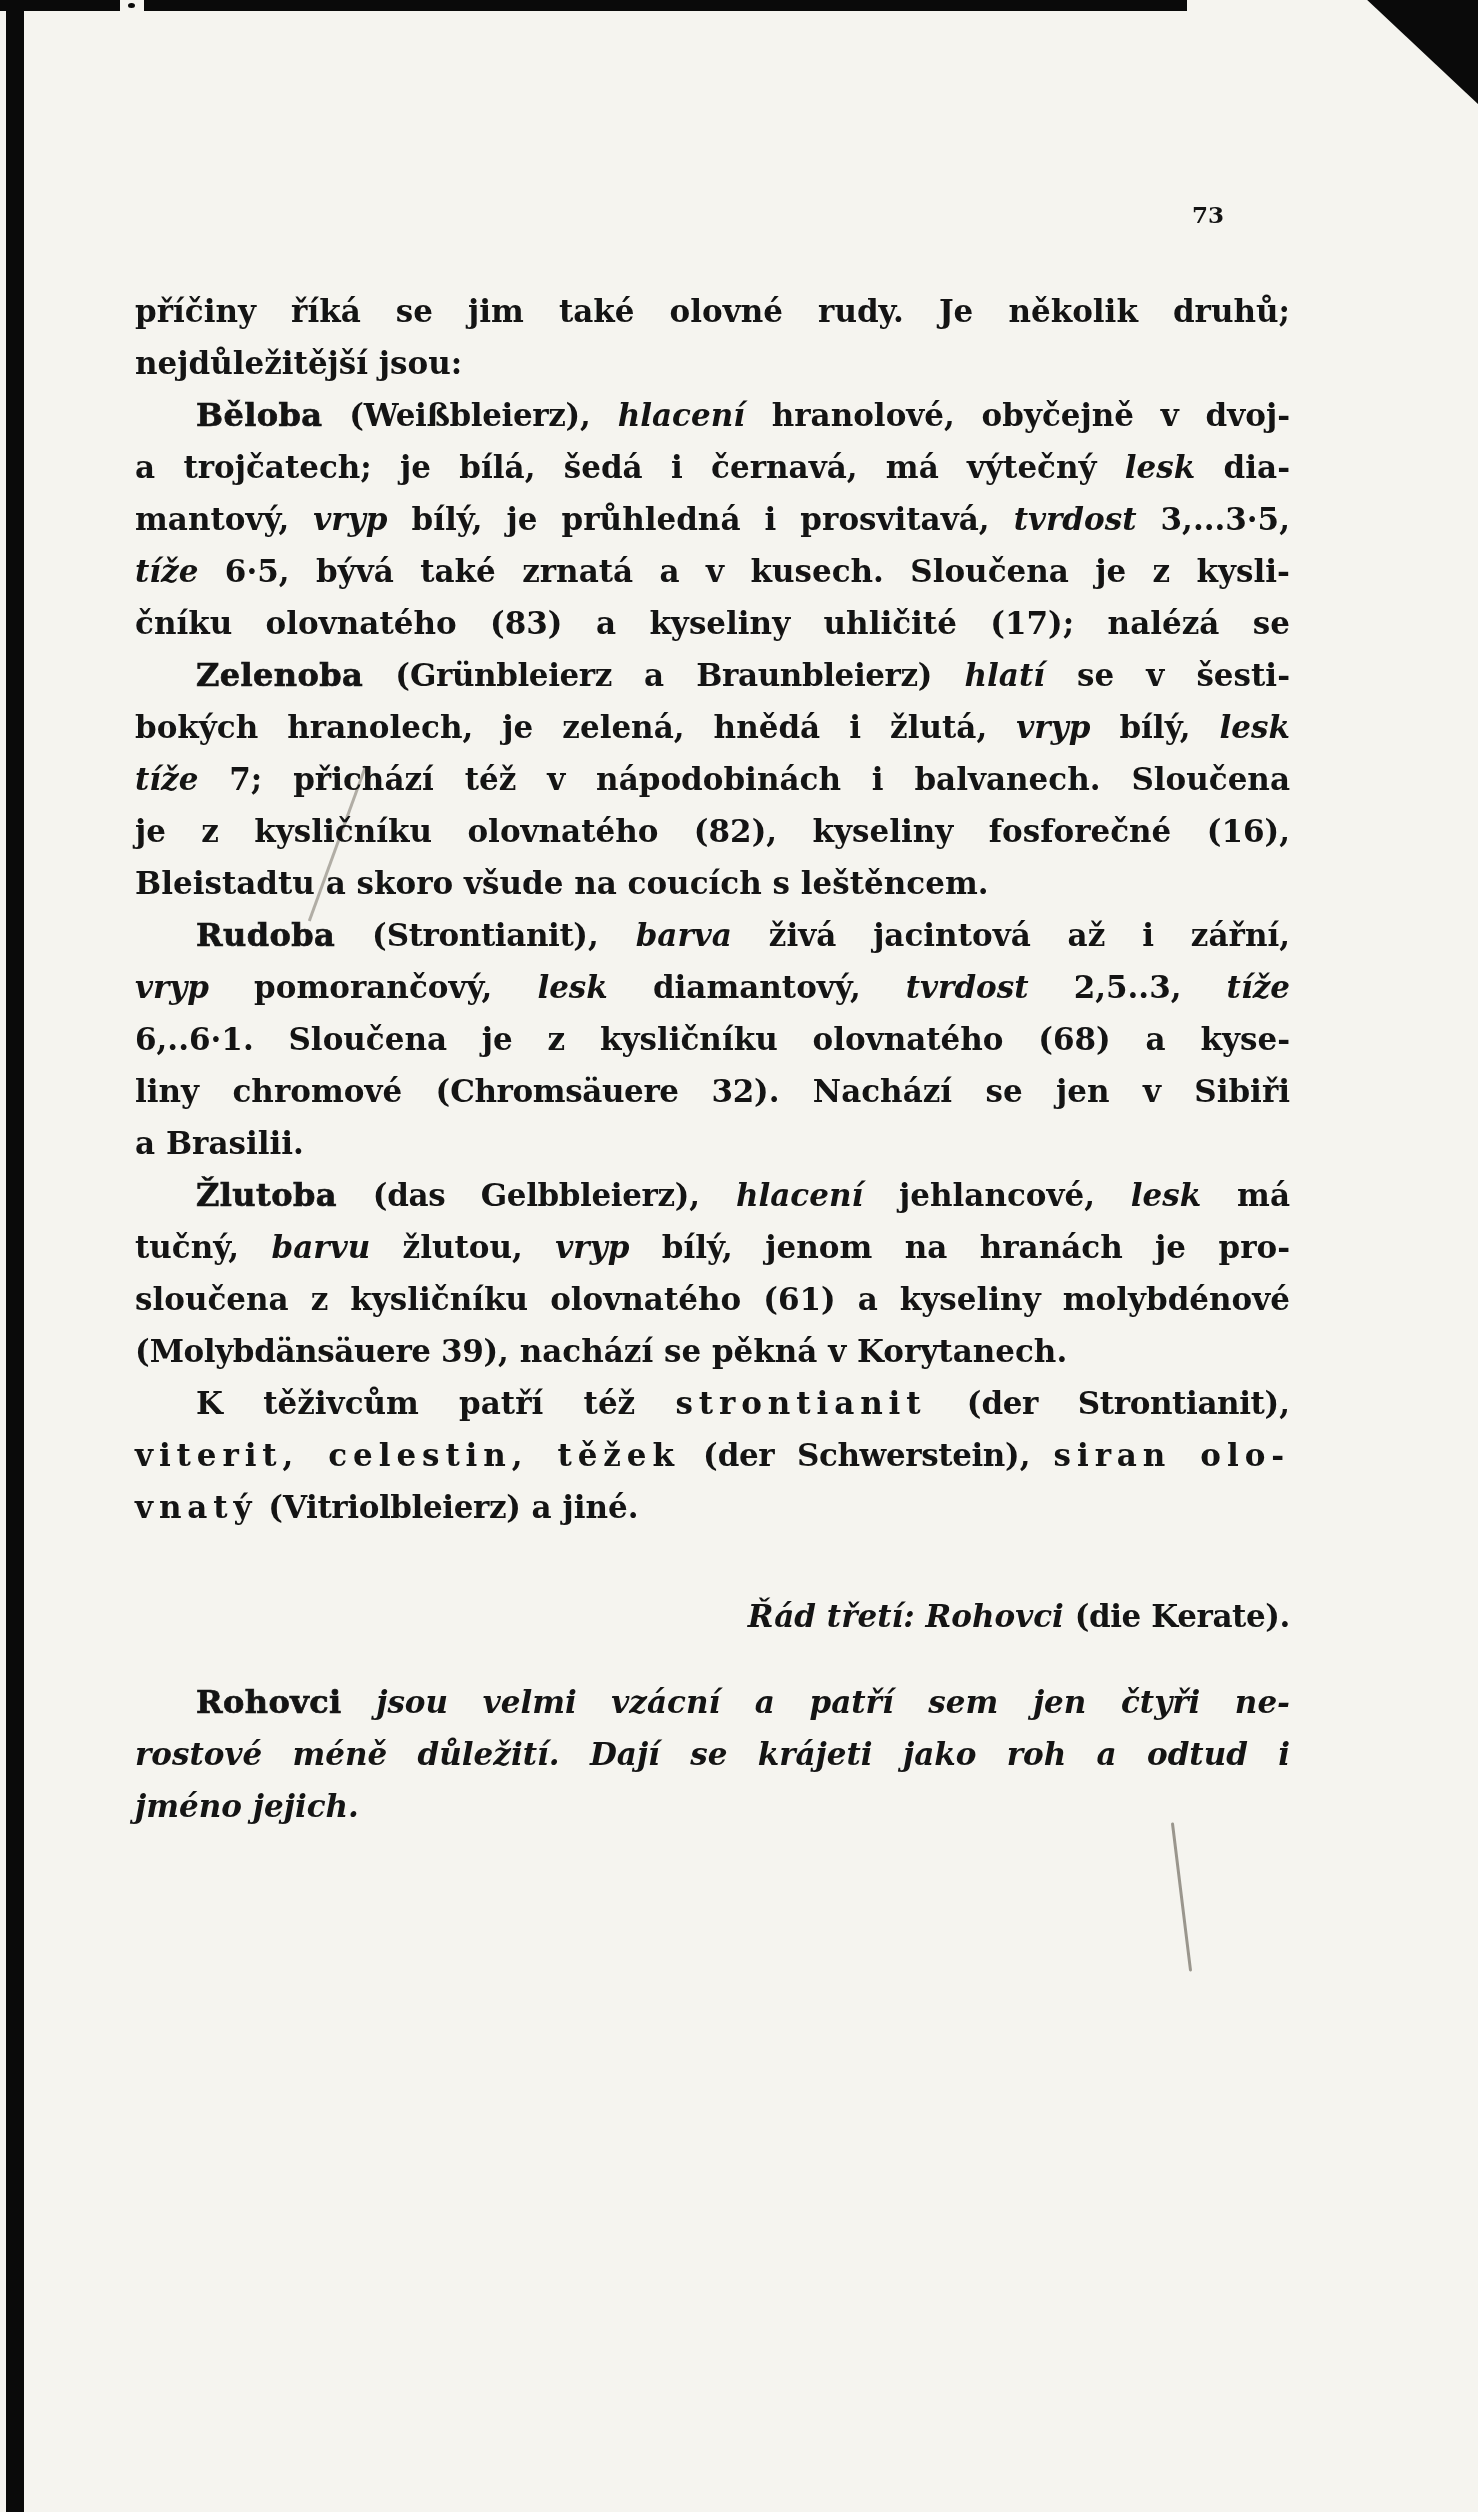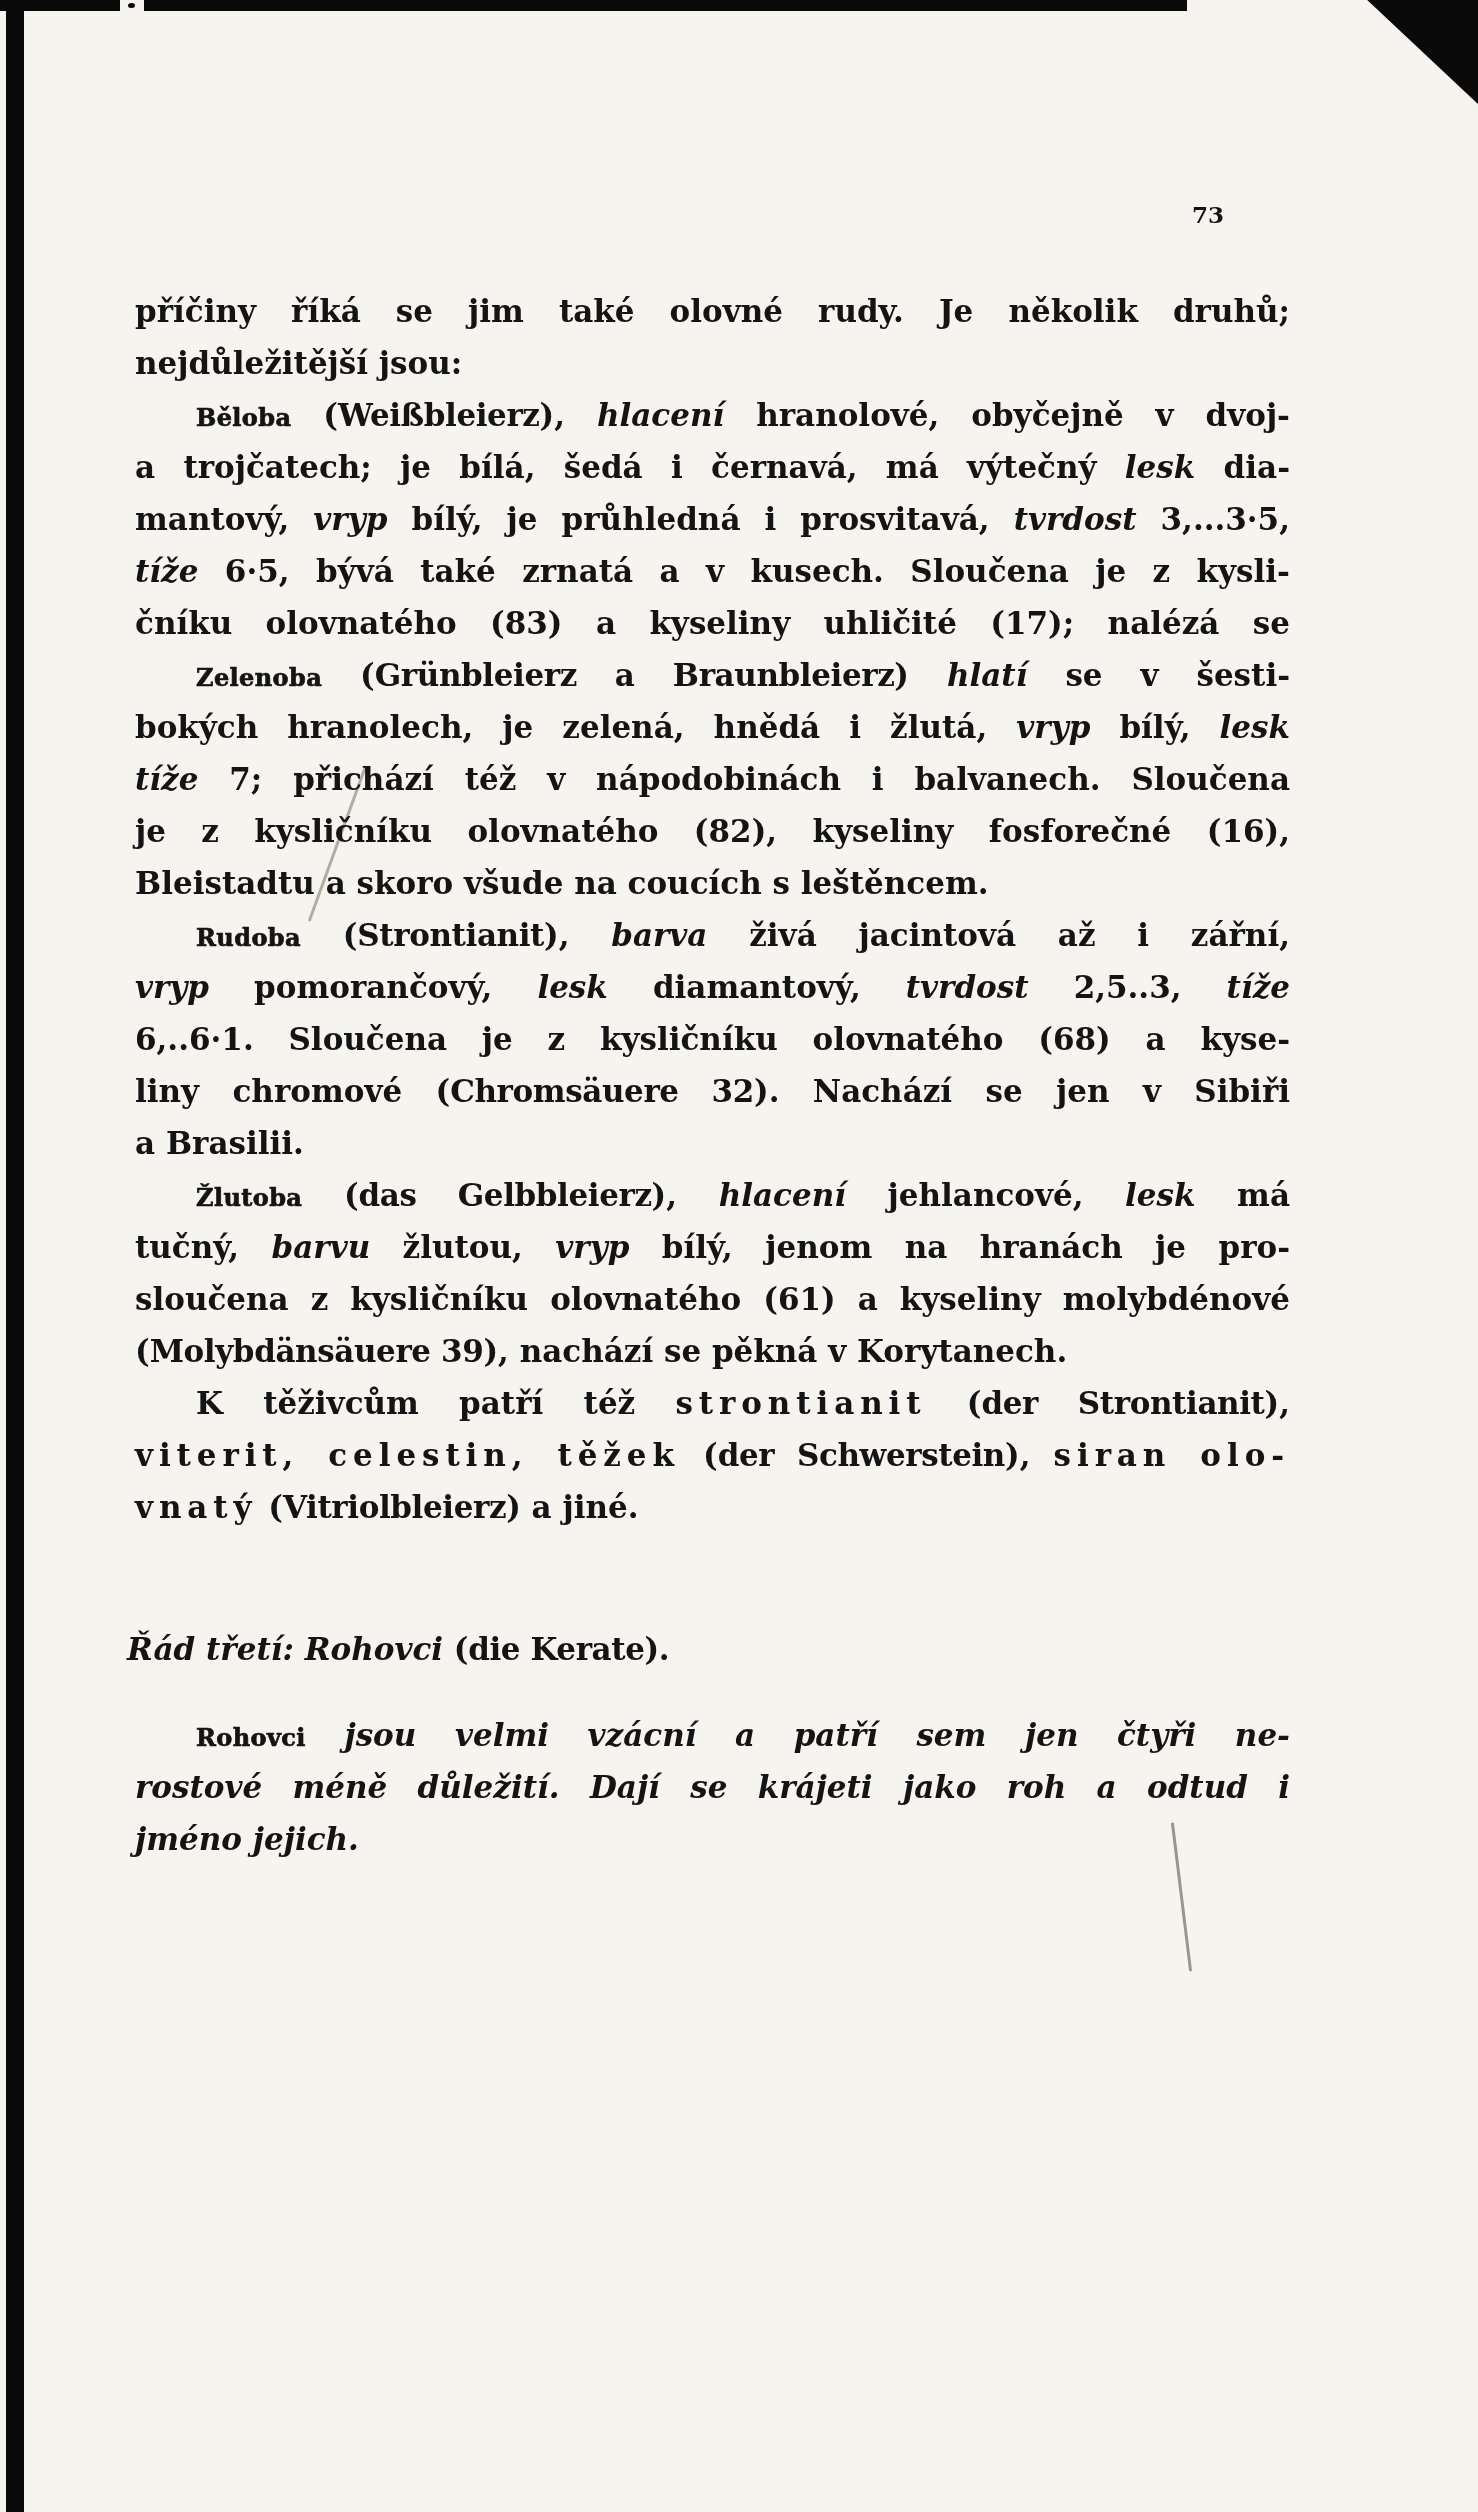--- a/index.html
+++ b/index.html
@@ -35,27 +35,27 @@
   .line{
     height:52px;line-height:52px;
     text-align:justify;text-align-last:justify;text-justify:inter-word;
     overflow:visible;
     margin-left:8px;
   }
   .line.first{text-indent:61px;}
   .line.end{text-align-last:left;}
   .seg{white-space:normal;}
   .it{font-style:italic;}
-  .min{-webkit-text-stroke:0.7px var(--ink,#141414);letter-spacing:0.4px;font-size:24px;}
+  .min{-webkit-text-stroke:0.7px var(--ink,#141414);letter-spacing:0.4px;font-size:32px;}
   .ger{letter-spacing:-0.4px;}
   .spc{letter-spacing:5.9px;}
   .heading{
-    margin-top:90px;margin-bottom:34px;
+    margin-top:57px;margin-bottom:34px;
     height:52px;line-height:52px;
-    text-align:left;font-style:italic;font-size:31px;
+    text-align:right;font-style:italic;font-size:31px;
   }
   .heading .ger{font-style:normal;}
 </style>
 </head>
 <body style="--paper: #f5f4ef; --ink: #141414;">
 
 <div class="edge-left"></div>
 <div class="edge-top"></div>
 <div class="edge-top-notch"></div>
 <div class="edge-top-dot"></div>

